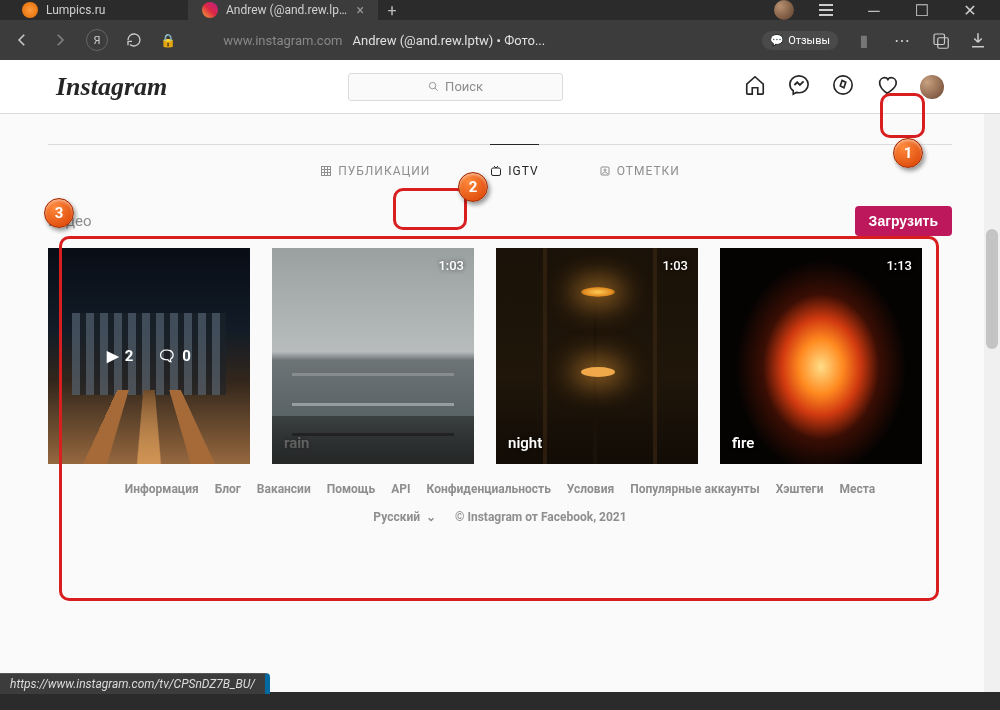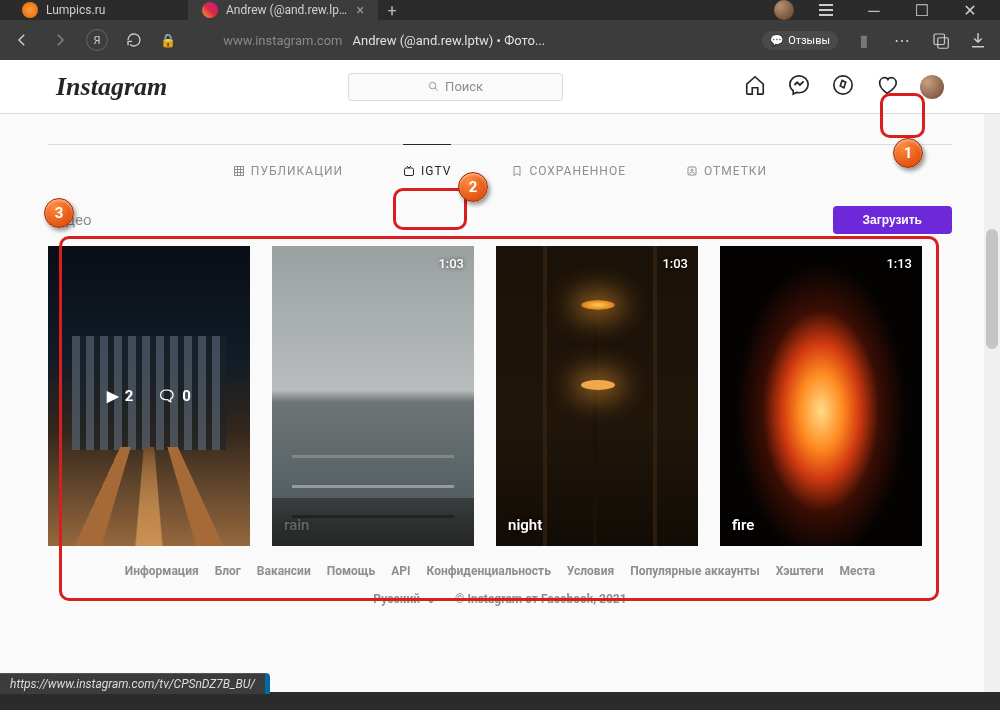--- a/index.html
+++ b/index.html
@@ -45,24 +45,24 @@
 
 .profile-tabs { display: flex; justify-content: center; border-top: 1px solid #dbdbdb; margin: 30px 48px 0 48px; gap: 60px; }
 .ptab { display: flex; align-items: center; gap: 6px; height: 52px; font-size: 12px; letter-spacing: 1px; color: #8e8e8e; cursor: pointer; border-top: 1px solid transparent; margin-top: -1px; }
 .ptab.active { color: #262626; border-top-color: #262626; }
 .ptab-icon { width: 12px; height: 12px; }
 
 
 .video-section { margin: 10px 48px 0 48px; }
 .vs-head { display: flex; align-items: center; justify-content: space-between; margin-bottom: 12px; }
 .vs-title { color: #8e8e8e; font-size: 15px; }
-.upload-btn { background: #6d28d9; color: #fff; border: none; border-radius: 4px; padding: 7px 30px; font-size: 12px; font-weight: 600; cursor: pointer; }
+.upload-btn { background: #be185d; color: #fff; border: none; border-radius: 4px; padding: 7px 14px; font-size: 14px; font-weight: 600; cursor: pointer; }
 
 .video-grid { display: flex; gap: 22px; }
-.vcard { width: 202px; height: 300px; position: relative; cursor: pointer; overflow: hidden; }
+.vcard { width: 202px; height: 216px; position: relative; cursor: pointer; overflow: hidden; }
 .vcard .duration { position: absolute; top: 10px; right: 10px; color: #fff; font-size: 13px; font-weight: 500; text-shadow: 0 0 4px rgba(0,0,0,.6); }
 .vcard .vtitle { position: absolute; bottom: 12px; left: 12px; color: #fff; font-size: 15px; font-weight: 600; text-shadow: 0 0 4px rgba(0,0,0,.6); }
 .vcard .hover-stats { position: absolute; inset: 0; background: rgba(0,0,0,.3); display: flex; align-items: center; justify-content: center; gap: 24px; color: #fff; font-weight: 700; font-size: 15px; }
 .hover-stats .stat { display: flex; align-items: center; gap: 6px; }
 
 
 .thumb-city { background: linear-gradient(180deg, #0d1420 0%, #1a2838 38%, #4a3828 62%, #d6955a 100%); position: relative; }
 .thumb-city::before { content:""; position:absolute; left:12%; top:30%; width:76%; height:38%; background: repeating-linear-gradient(90deg, rgba(120,140,160,.7) 0 8px, rgba(40,50,60,.6) 8px 14px); }
 .thumb-city::after { content:""; position:absolute; left:46%; bottom:0; width:8%; height:44%; background: linear-gradient(180deg, #6e4a2a, #d89a58); transform: perspective(80px) rotateX(40deg); box-shadow: -36px 0 0 #a56a38, 36px 0 0 #a56a38; }
 .thumb-sea { background: linear-gradient(180deg, #9aa0a0 0%, #b8bcbc 48%, #6c7476 52%, #4a5456 100%); position: relative; }
@@ -197,26 +197,20 @@
           <path d="M9 3v18M15 3v18M3 9h18M3 15h18"></path>
         </svg>
       <span>ПУБЛИКАЦИИ</span>
     </div>
     <div class="ptab active">
       <svg class="ptab-icon" viewBox="0 0 24 24" fill="none" stroke="currentColor" stroke-width="2">
           <rect x="3" y="6" width="18" height="15" rx="3"></rect>
           <path d="M8 2l4 4 4-4"></path>
         </svg>
       <span>IGTV</span>
-    </div>
-    <div class="ptab">
-      <svg class="ptab-icon" viewBox="0 0 24 24" fill="none" stroke="currentColor" stroke-width="2">
-          <path d="M6 3h12v18l-6-4-6 4z"></path>
-        </svg>
-      <span>СОХРАНЕННОЕ</span>
     </div>
     <div class="ptab">
       <svg class="ptab-icon" viewBox="0 0 24 24" fill="none" stroke="currentColor" stroke-width="2">
           <rect x="4" y="4" width="16" height="16" rx="2"></rect>
           <circle cx="12" cy="10" r="2"></circle>
           <path d="M7 18c1-3 3-4 5-4s4 1 5 4"></path>
         </svg>
       <span>ОТМЕТКИ</span>
     </div>
   </div>

